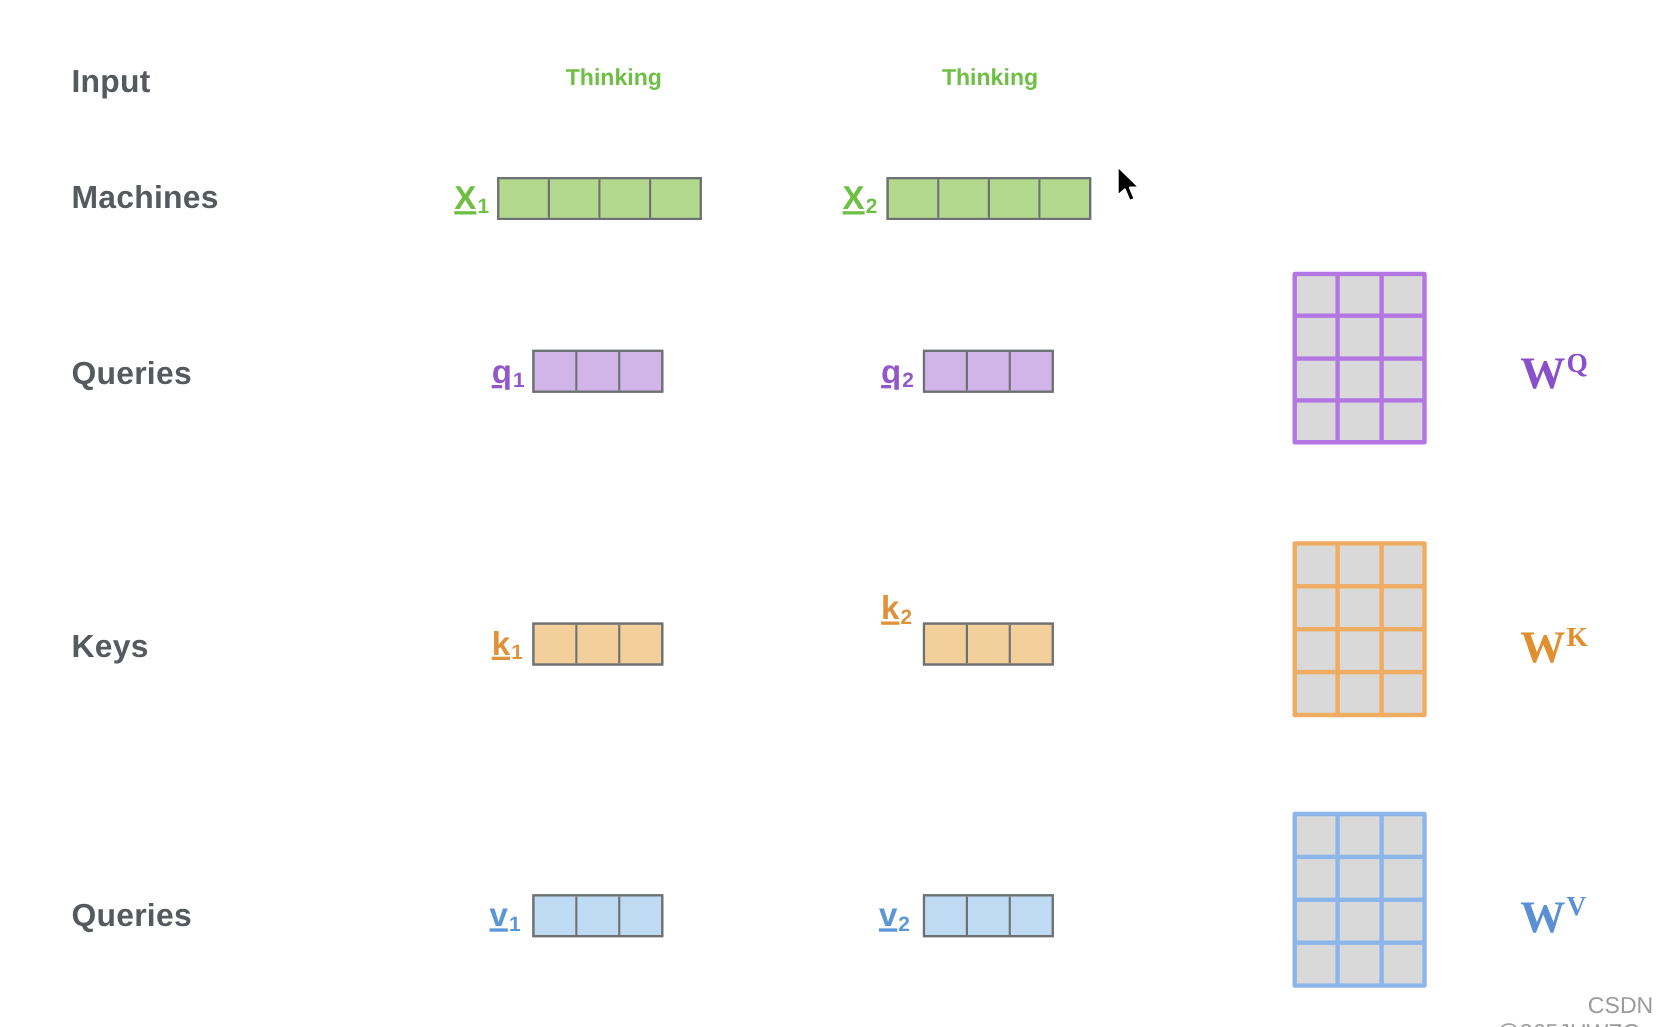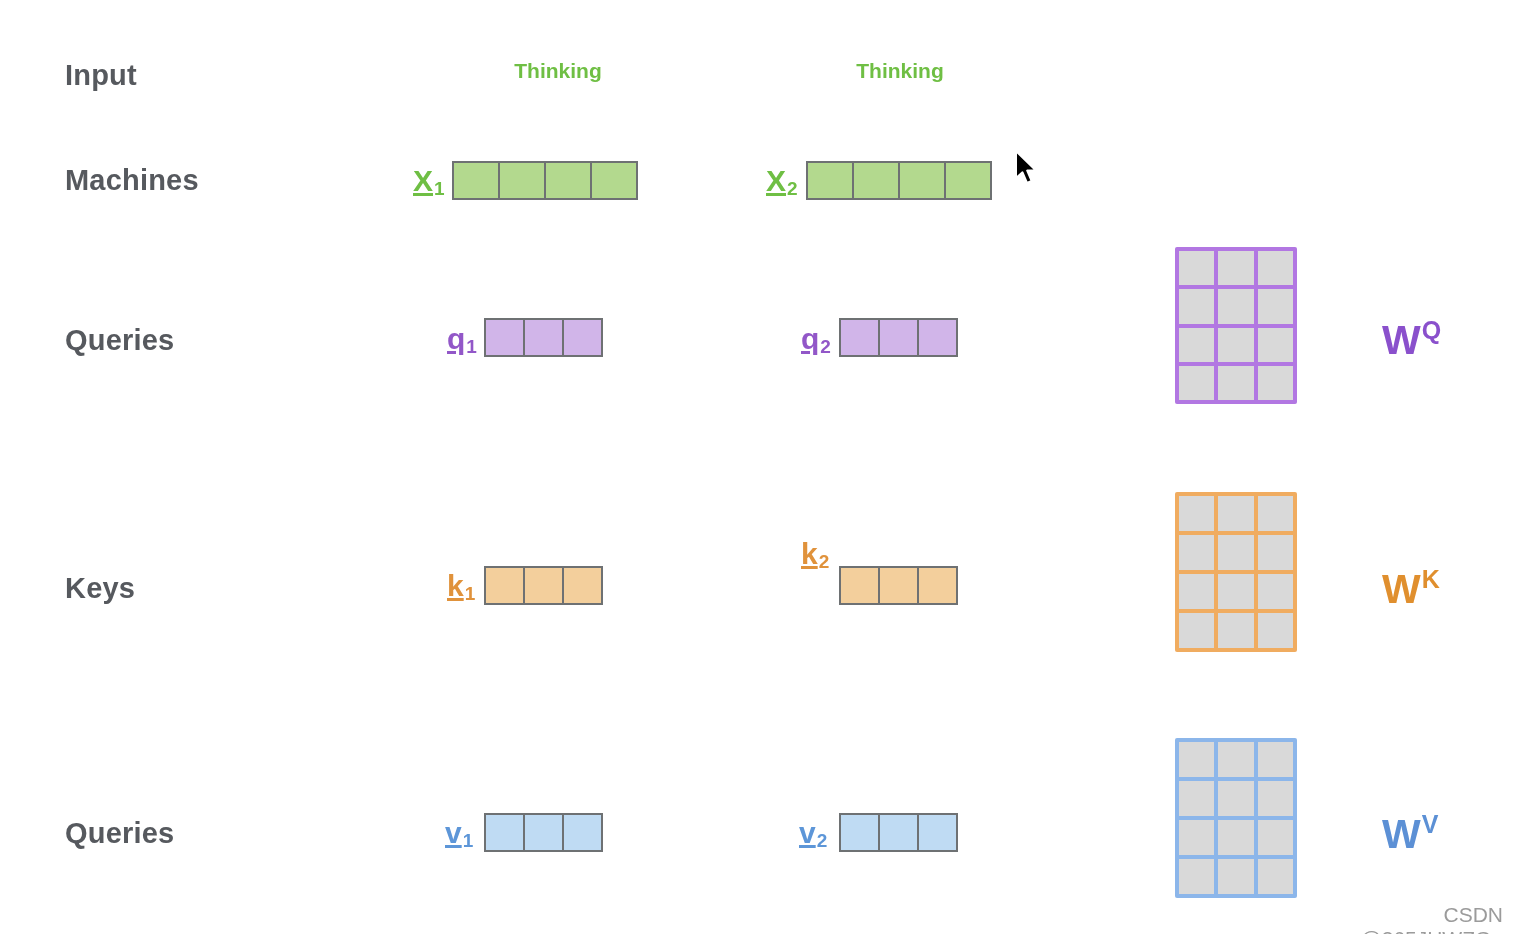--- a/index.html
+++ b/index.html
@@ -37,21 +37,21 @@
   
   .wgrid{
     display:grid;grid-template-columns:repeat(3,1fr);grid-template-rows:repeat(4,1fr);
     gap:4px;padding:4px;width:114px;border-radius:2px;
   }
   .wgrid .cell{background:var(--grid_cell,#d9d9d9);}
   .wgrid.wq{background:var(--wq_border,#b277e2);}
   .wgrid.wk{background:var(--wk_border,#f0ac60);}
   .wgrid.wv{background:var(--wv_border,#8cb6ea);}
   
-  .w-label{font-weight:700;font-size:41px;line-height:1;}
+  .w-label{font-weight:700;font-size:41px;line-height:1;font-family:Liberation Serif, serif;}
   .w-label .wsup{font-size:25px;font-weight:700;vertical-align:15px;margin-left:1px;}
   .wq-t{color:var(--wq_label,#8a50cc);}
   .wk-t{color:var(--wk_label,#e08f2e);}
   .wv-t{color:var(--wv_label,#5c90d5);}
   
   .watermark{
     color:var(--watermark_gray,#9b9b9b);
     font-size:21px;font-weight:400;text-align:right;width:200px;
   }
 </style>

